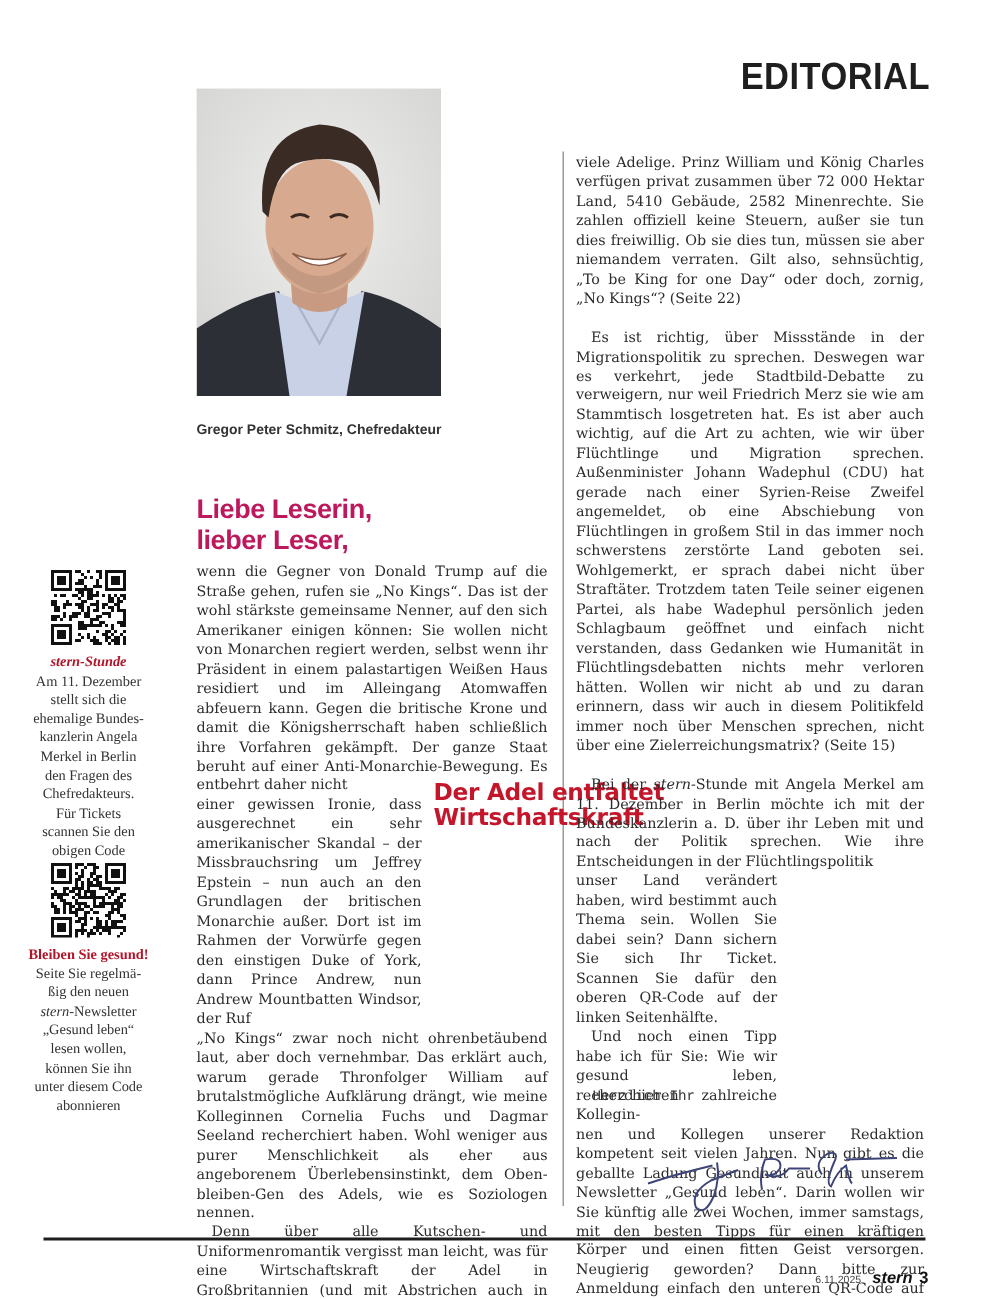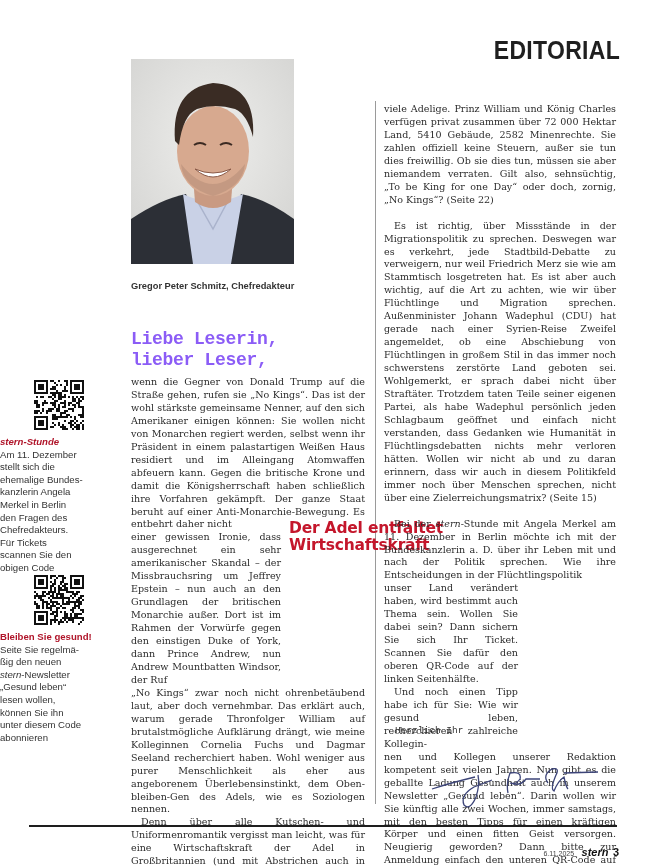--- a/index.html
+++ b/index.html
@@ -3,23 +3,23 @@
 <meta charset="utf-8">
 <style>
   html, body { margin:0; padding:0; background:#ffffff; }
   body { width:666px; height:866px; position:relative; overflow:hidden; color:#2b2b2b; }
 
   .section-title { position:absolute; right:46px; top:36px; font-family:"Liberation Sans", sans-serif; font-weight:900; font-size:23px; letter-spacing:0.3px; color:#1f1f1f; transform:scaleY(1.1); transform-origin:left top; }
 
   .portrait { position:absolute; left:131px; top:59px; width:163px; height:205px; overflow:hidden; background:#e6e6e4; }
   .caption { position:absolute; left:131px; top:281px; font-family:"Liberation Sans", sans-serif; font-size:9.3px; color:#333;font-weight:bold; }
 
-  .salutation { position:absolute; left:131px; top:329px; font-family:Liberation Mono, monospace; font-weight:bold; font-size:18px; line-height:21px; color:#8b5cf6; letter-spacing:-0.3px; }
-
-  .sidebar { position:absolute; left:0; width:118px; font-family:Liberation Sans, sans-serif; font-size:9.6px; line-height:12.6px; color:#333; }
+  .salutation { position:absolute; left:131px; top:329px; font-family:Liberation Sans, sans-serif; font-weight:bold; font-size:18px; line-height:21px; color:#be185d; letter-spacing:-0.3px; }
+
+  .sidebar { position:absolute; left:0; width:118px; text-align:center; font-family:Liberation Serif, serif; font-size:9.6px; line-height:12.6px; color:#333; }
   .sidebar .qr { width:50px; height:50px; margin:0 auto 6px auto; display:block; }
   .sidebar .red { color:#b0152a; font-weight:bold; }
   .sidebar .italic { font-style:italic; }
 
   .col { position:absolute; font-family:"DejaVu Serif", serif; font-size:9.55px; line-height:12.95px; color:#2b2b2b; text-align:justify; hyphens:manual; }
   .col p { margin:0; }
   .col .indent { text-indent:10px; }
   .col-left { left:131px; top:376px; width:234px; }
   .col-right { left:384px; top:103px; width:232px; }
   .col-divider { position:absolute; left:375px; top:101px; width:1px; height:703px; background:#9a9a9a; }

